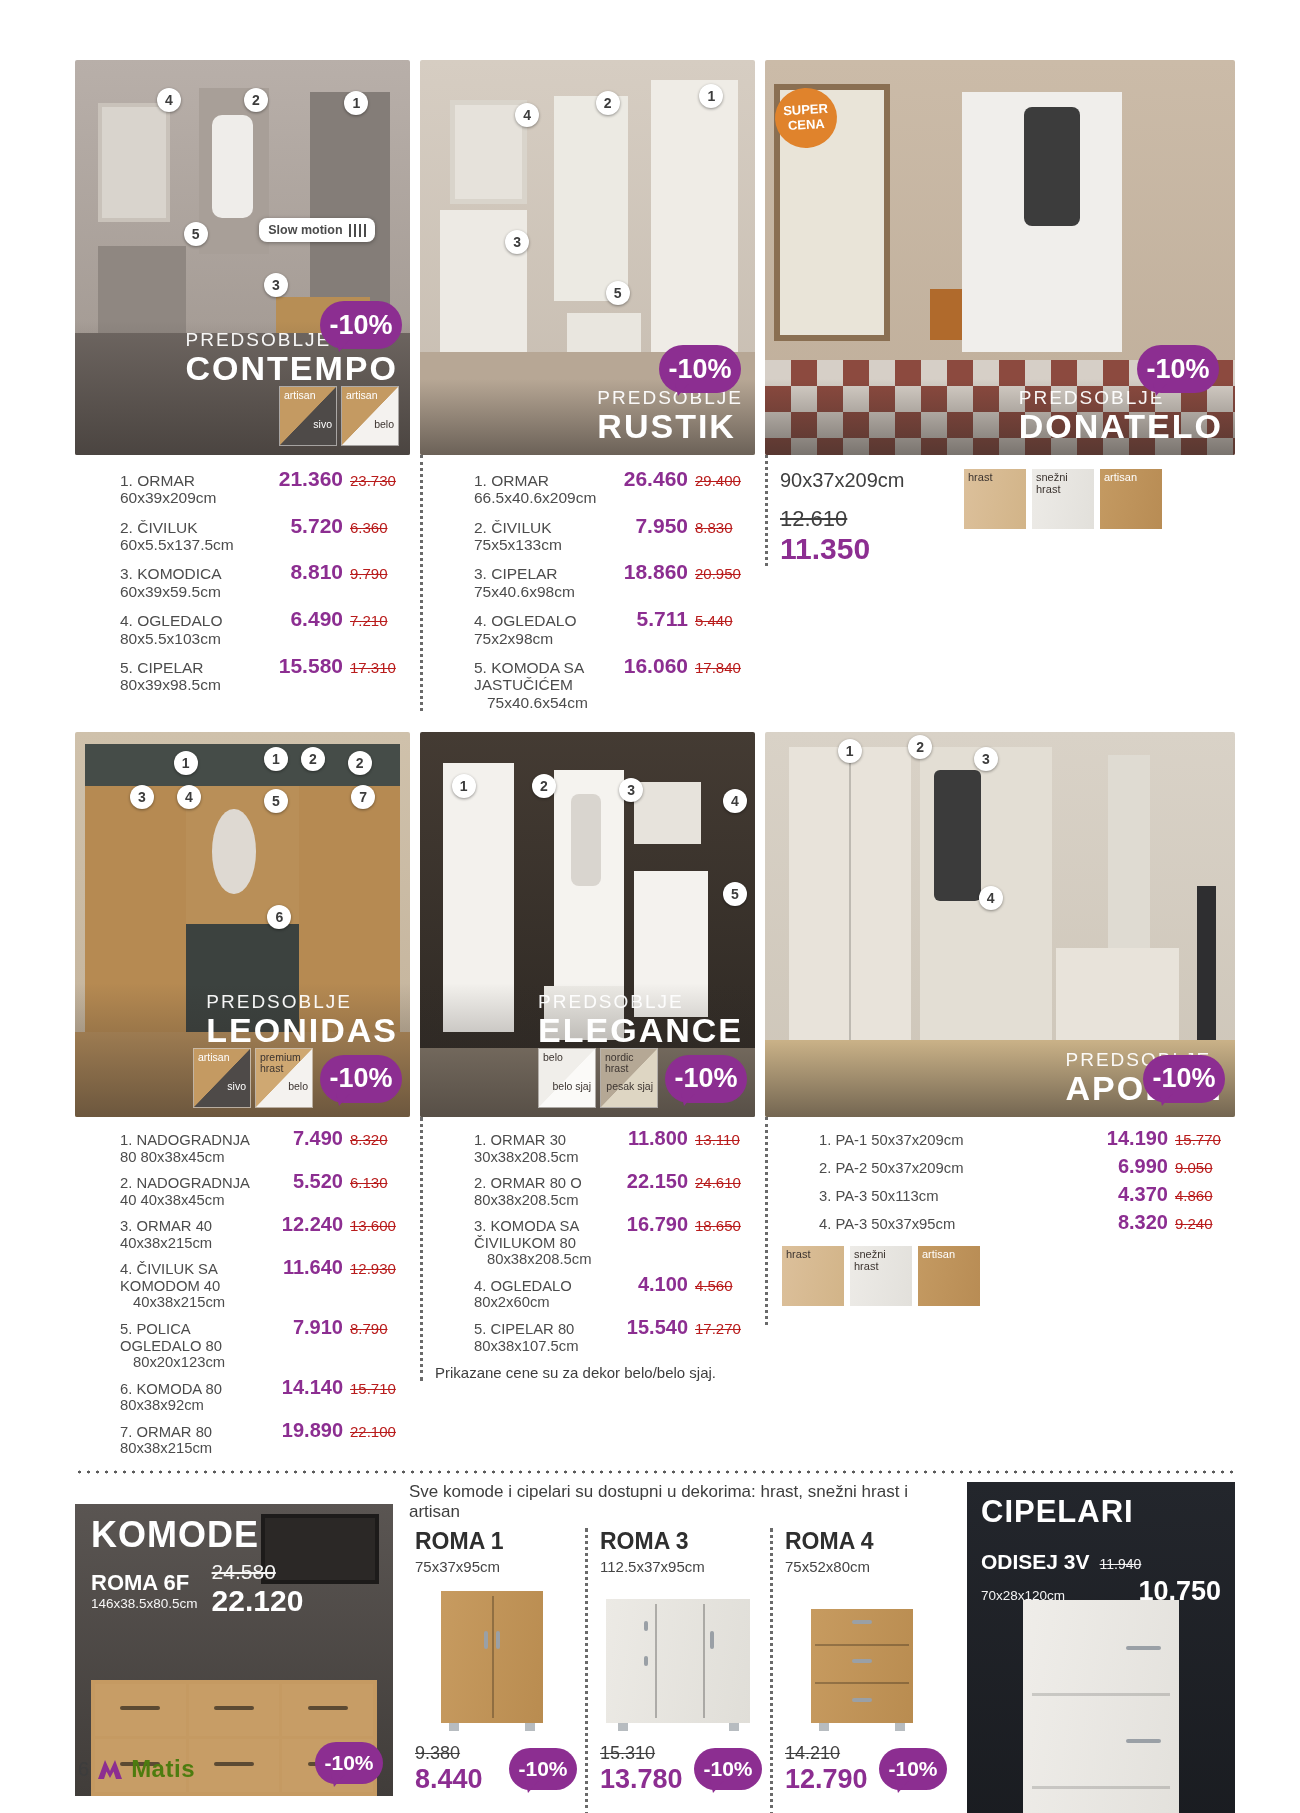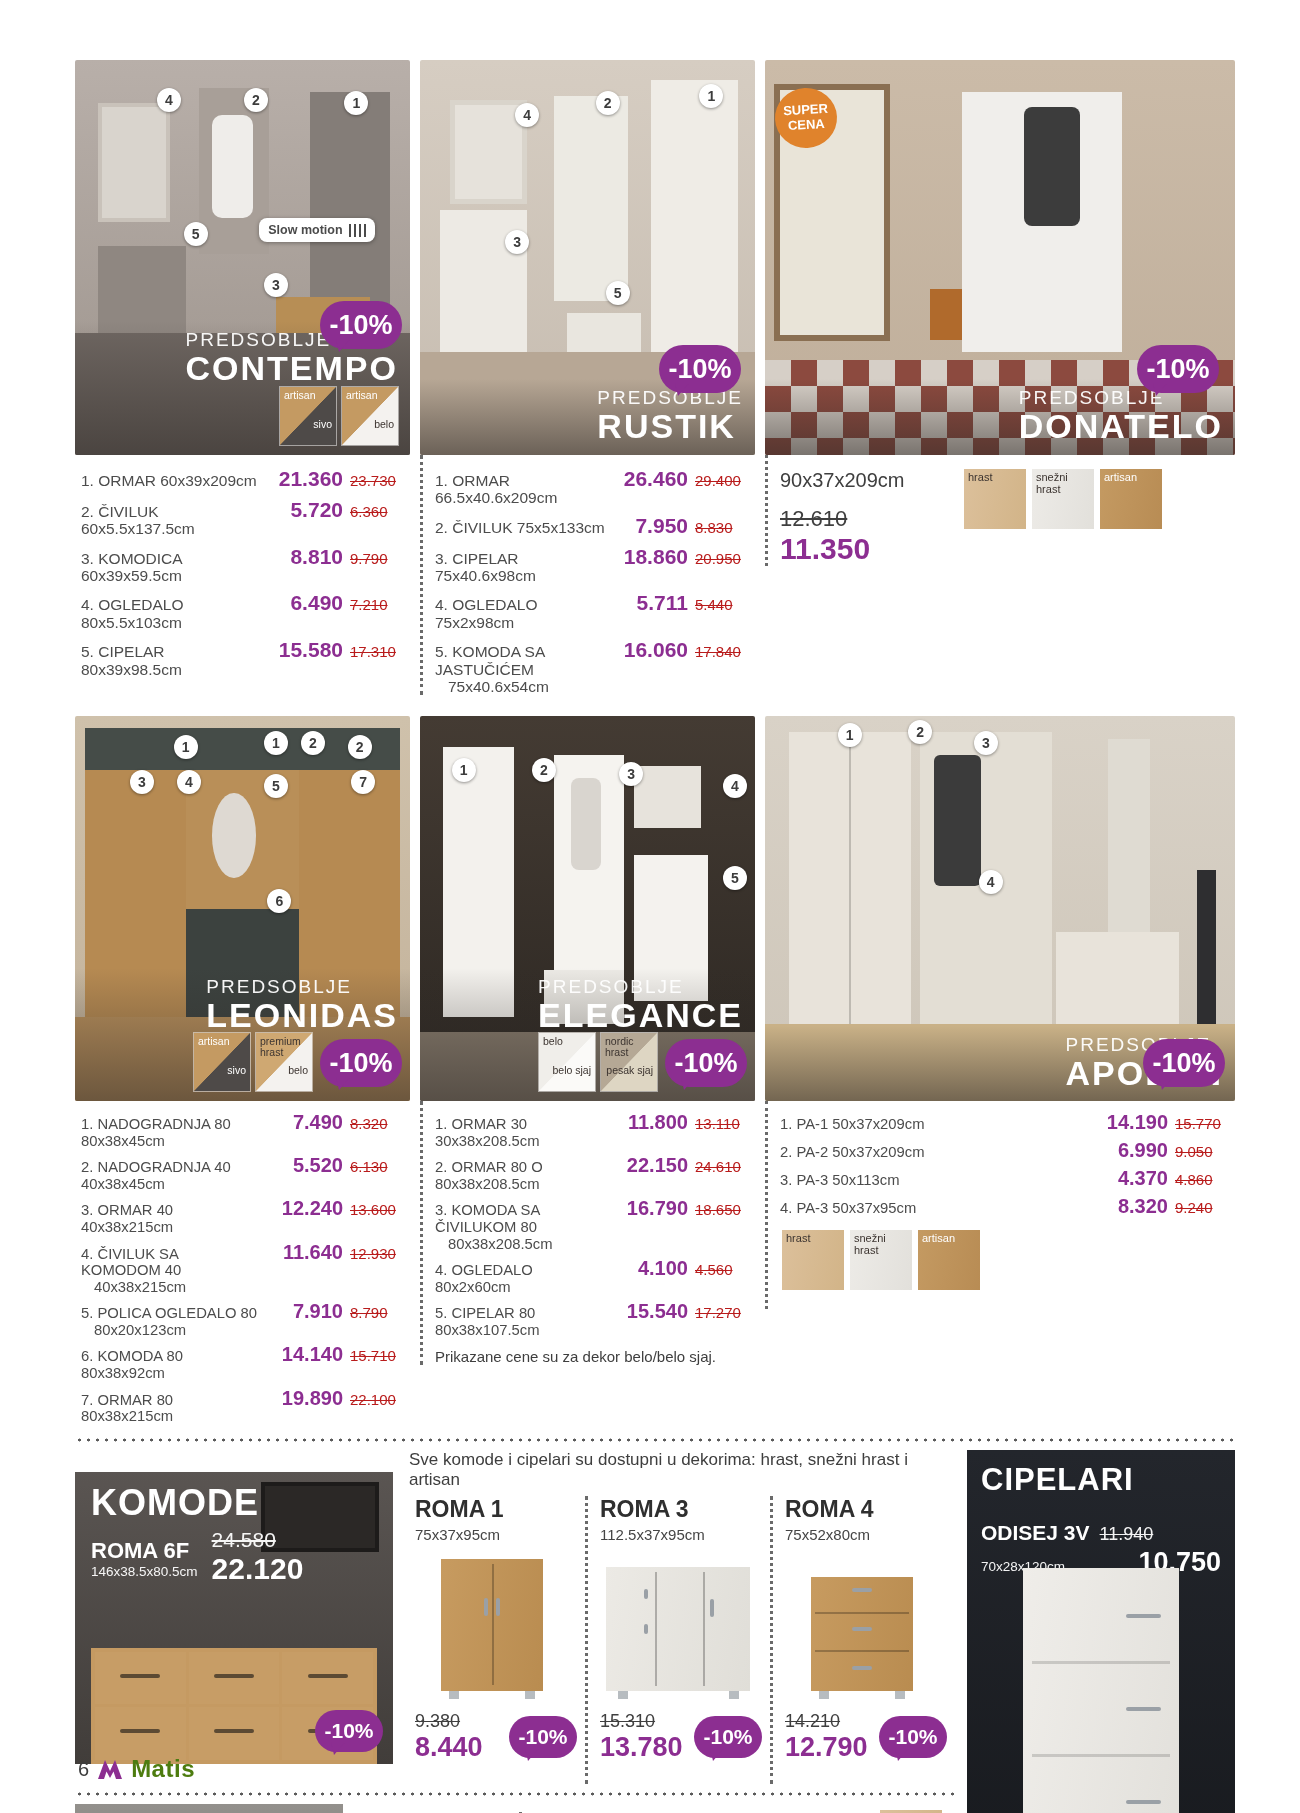--- a/index.html
+++ b/index.html
@@ -68,21 +68,21 @@
 
   .slowmo{position:absolute;background:#fff;border-radius:8px;padding:5px 9px;color:#4a4a4a;font-size:12.5px;font-weight:bold;line-height:1.15;box-shadow:0 1px 4px rgba(0,0,0,.35);display:flex;align-items:center;gap:6px;z-index:4;}
   .bars{width:17px;height:13px;background:repeating-linear-gradient(90deg,#4a4a4a 0 2.5px,transparent 2.5px 5px);display:inline-block;}
 
   
   .plist{padding:12px 4px 0 6px;font-size:15.5px;color:#4c4c4c;min-height:160px;box-sizing:border-box;}
   .mid-row .plist{font-size:14.8px;padding-top:10px;min-height:208px;}
   .sep-l{border-left:3px dotted #6a6a6a;padding-left:12px;}
   .prow{display:flex;align-items:baseline;margin-bottom:7px;}
   .mid-row .prow{margin-bottom:5px;}
-  .prow .lbl{flex:1;line-height:1.12;padding-right:4px;}
+  .prow .lbl{flex:1;line-height:1.12;padding-right:4px;margin-left:39px;}
   .lbl .l2{display:block;padding-left:13px;}
   .prow .new{color:#8c2e91;font-weight:bold;font-size:21px;white-space:nowrap;text-align:right;min-width:78px;}
   .mid-row .prow .new{font-size:20px;}
   .prow .old{color:#b91c1c;text-decoration:line-through;font-size:15px;margin-left:7px;white-space:nowrap;min-width:56px;text-align:left;}
   .note{font-size:15px;color:#3e3e3e;margin-top:10px;}
 
   
   .don-wrap{display:flex;gap:14px;padding:14px 4px 0 12px;}
   .don-dims{font-size:20px;color:#3f3f3f;margin-bottom:14px;}
   .don-old{font-size:22px;color:#3f3f3f;text-decoration:line-through;}
@@ -132,21 +132,21 @@
   .info-col{width:152px;padding-top:18px;}
   .photoRU{width:168px;height:164px;position:relative;border-left:3px dotted #6a6a6a;padding-left:14px;margin-top:8px;}
   .swstack{width:62px;display:flex;flex-direction:column;gap:7px;margin-top:6px;}
   .swstack .chip2{width:62px;height:64px;}
 
   
   .cipelari{width:268px;min-height:502px;background:linear-gradient(#23262c,#15171b);color:#fff;position:relative;padding:12px 14px;box-sizing:border-box;overflow:hidden;}
   .ci-title{font-size:31px;font-weight:bold;letter-spacing:1px;}
   .ci-row{display:flex;align-items:baseline;gap:10px;margin-top:6px;}
   .ci-name{font-size:21px;font-weight:bold;}
-  .ci-old{font-size:18px;text-decoration:line-through;opacity:.95;margin-top:20px;}
+  .ci-old{font-size:14px;text-decoration:line-through;opacity:.95;margin-top:20px;}
   .ci-row2{display:flex;align-items:baseline;gap:10px;margin-top:2px;}
   .ci-dims{font-size:13.5px;opacity:.95;}
   .ci-new{font-size:27px;font-weight:bold;margin-left:auto;}
   .shoecab{position:absolute;left:50%;transform:translateX(-50%);top:118px;width:156px;height:300px;background:linear-gradient(100deg,#efede9,#e2e0db);}
   .shoecab i{position:absolute;left:6%;width:88%;height:29%;border-bottom:3px solid rgba(0,0,0,.15);display:block;}
   .shoecab i::after{content:"";position:absolute;right:6%;top:46%;width:26%;height:4px;background:#9aa0a6;border-radius:2px;}
   .shoecab .s1{top:2%;} .shoecab .s2{top:33%;} .shoecab .s3{top:64%;}
 
   .footer{position:absolute;left:78px;top:1755px;display:flex;align-items:center;gap:8px;}
   .pageno{font-size:20px;color:#3d3d3d;}

